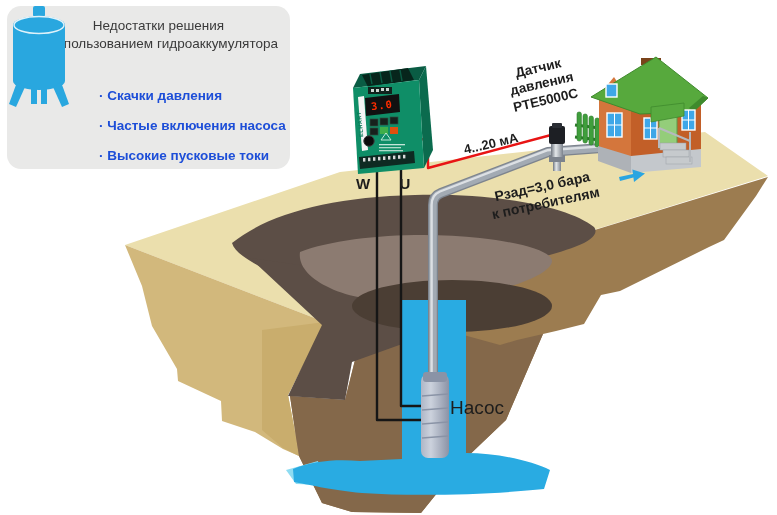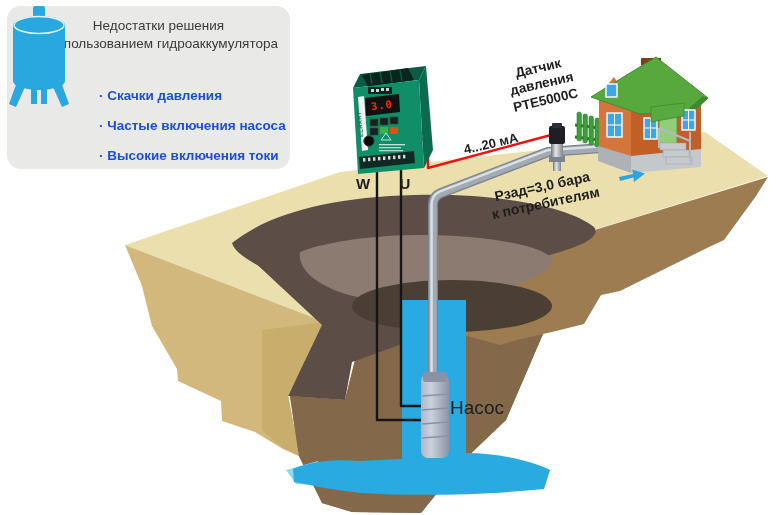--- a/index.html
+++ b/index.html
@@ -220,21 +220,21 @@
         <path d="M6,19 A26,9 0 0 1 58,19 L58,75 A26,9 0 0 1 6,75 Z"></path>
         <polygon points="10,76 18,81 9,101 2,98"></polygon>
         <polygon points="54,76 46,81 55,101 62,98"></polygon>
         <rect x="24" y="80" width="6" height="18"></rect>
         <rect x="34" y="80" width="6" height="18"></rect>
       </g>
       <ellipse cx="32" cy="19" rx="25" ry="8.5" fill="none" stroke="rgba(255,255,255,0.85)" stroke-width="1.4"></ellipse>
     </svg>
     <div class="callout-item" style="top:82px">· Скачки давления</div>
     <div class="callout-item" style="top:112px">· Частые включения насоса</div>
-    <div class="callout-item" style="top:142px">· Высокие включения токи</div>
+    <div class="callout-item" style="top:142px">· Высокие пусковые токи</div>
   </div>
 
   <div class="lbl phase-w">W</div>
   <div class="lbl phase-u">U</div>
   <div class="lbl signal-label">4...20 мА</div>
   <div class="lbl sensor-label">Датчик
 давления
 PTE5000C</div>
   <div class="lbl pressure-label">Рзад=3,0 бара
 к потребителям</div>

